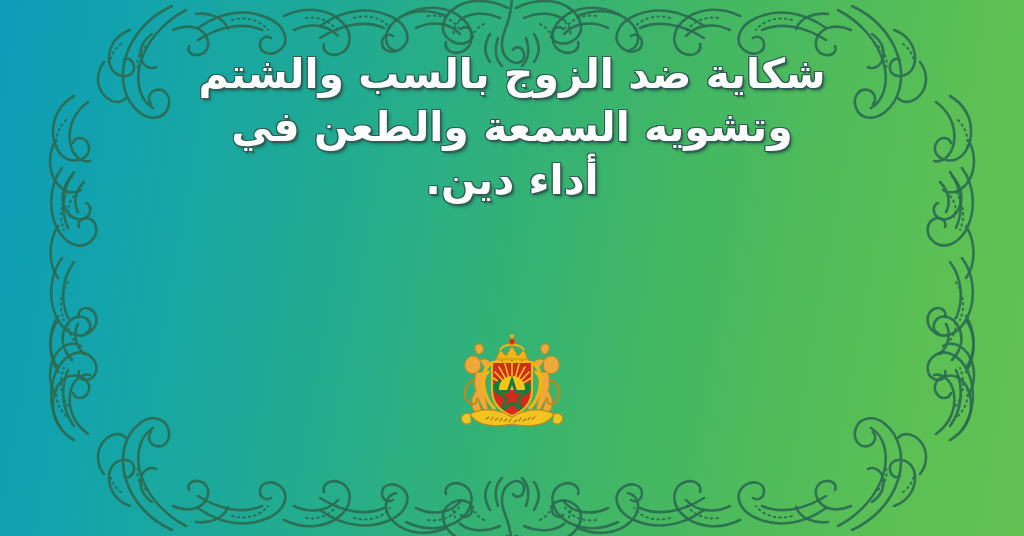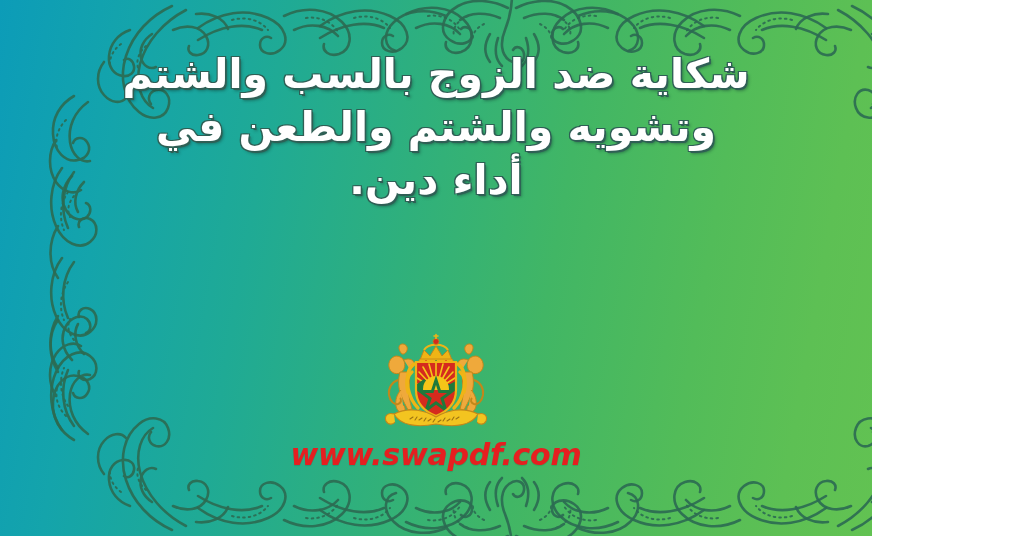--- a/index.html
+++ b/index.html
@@ -1,20 +1,20 @@
 <!DOCTYPE html>
 <html><head>
 <meta charset="utf-8">
 <style>
   html,body{margin:0;padding:0;background:#fff;}
   body{font-family:"DejaVu Sans", sans-serif;}
 
   #poster{
     position:relative;
-    width:872px;
+    width:1024px;
     height:536px;
     overflow:hidden;
     background:linear-gradient(100deg,#0c9cb8 0%, #14a4ab 14%, #1faa95 30%, #2fb07c 46%, #41b665 62%, #52bc59 78%, #5dc054 90%, #62c252 100%);
   }
 
   
   .frame-layer{
     position:absolute;
     inset:0;
     pointer-events:none;
@@ -214,21 +214,21 @@
         <use href="#sideScroll" x="48" y="258"></use>
         <g transform="translate(0,430) scale(1,-1)">
           <use href="#sideScroll" x="48" y="0"></use>
         </g>
       </g>
     </svg>
   </div>
 
   <div class="headline">
     <span class="ln">شكاية ضد الزوج بالسب والشتم</span>
-    <span class="ln">وتشويه والشتم والطعن في</span>
+    <span class="ln">وتشويه السمعة والطعن في</span>
     <span class="ln">أداء دين.</span>
   </div>
 
   <div class="emblem">
     <svg viewBox="0 0 112 104" xmlns="http://www.w3.org/2000/svg" aria-hidden="true">
       <defs>
         <clipPath id="shieldClip">
           <path d="M36,30 L76,30 L76,58 C76,72 66,80 56,84 C46,80 36,72 36,58 Z"></path>
         </clipPath>
       </defs>
@@ -321,15 +321,14 @@
 
         <g stroke="#8B6410" stroke-width="1.1" stroke-linecap="round" opacity=".85">
           <path d="M30,87 l3,-2 M35,88 l2,-3 M39,88 l3,-2 M44,89 l2,-3
                    M48,89 l3,-2 M53,90 l2,-3 M58,90 l3,-2 M63,89 l2,-3
                    M67,89 l3,-2 M72,88 l2,-3 M76,87 l3,-2"></path>
         </g>
       </g>
     </svg>
   </div>
 
-  <div class="siteurl">www.swapdf.com</div>
 
 </div>
 
 </body></html>

